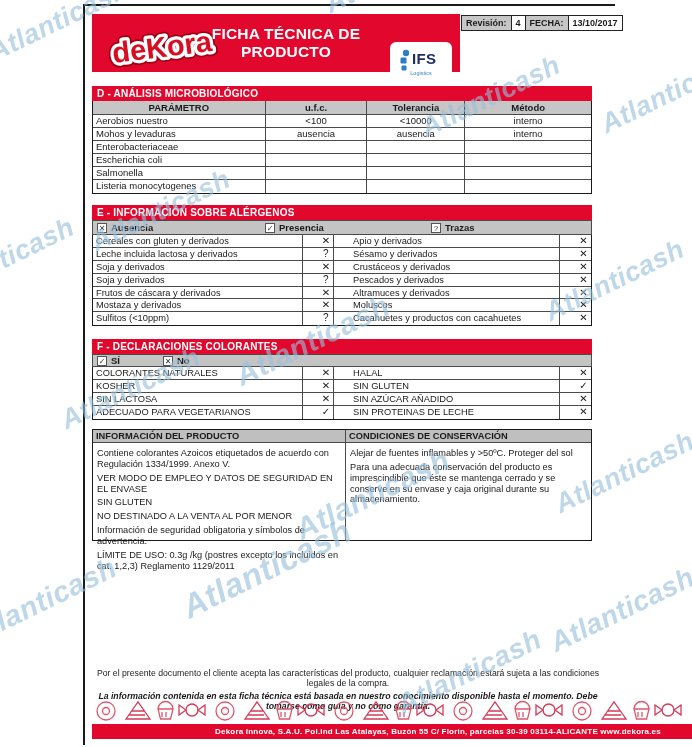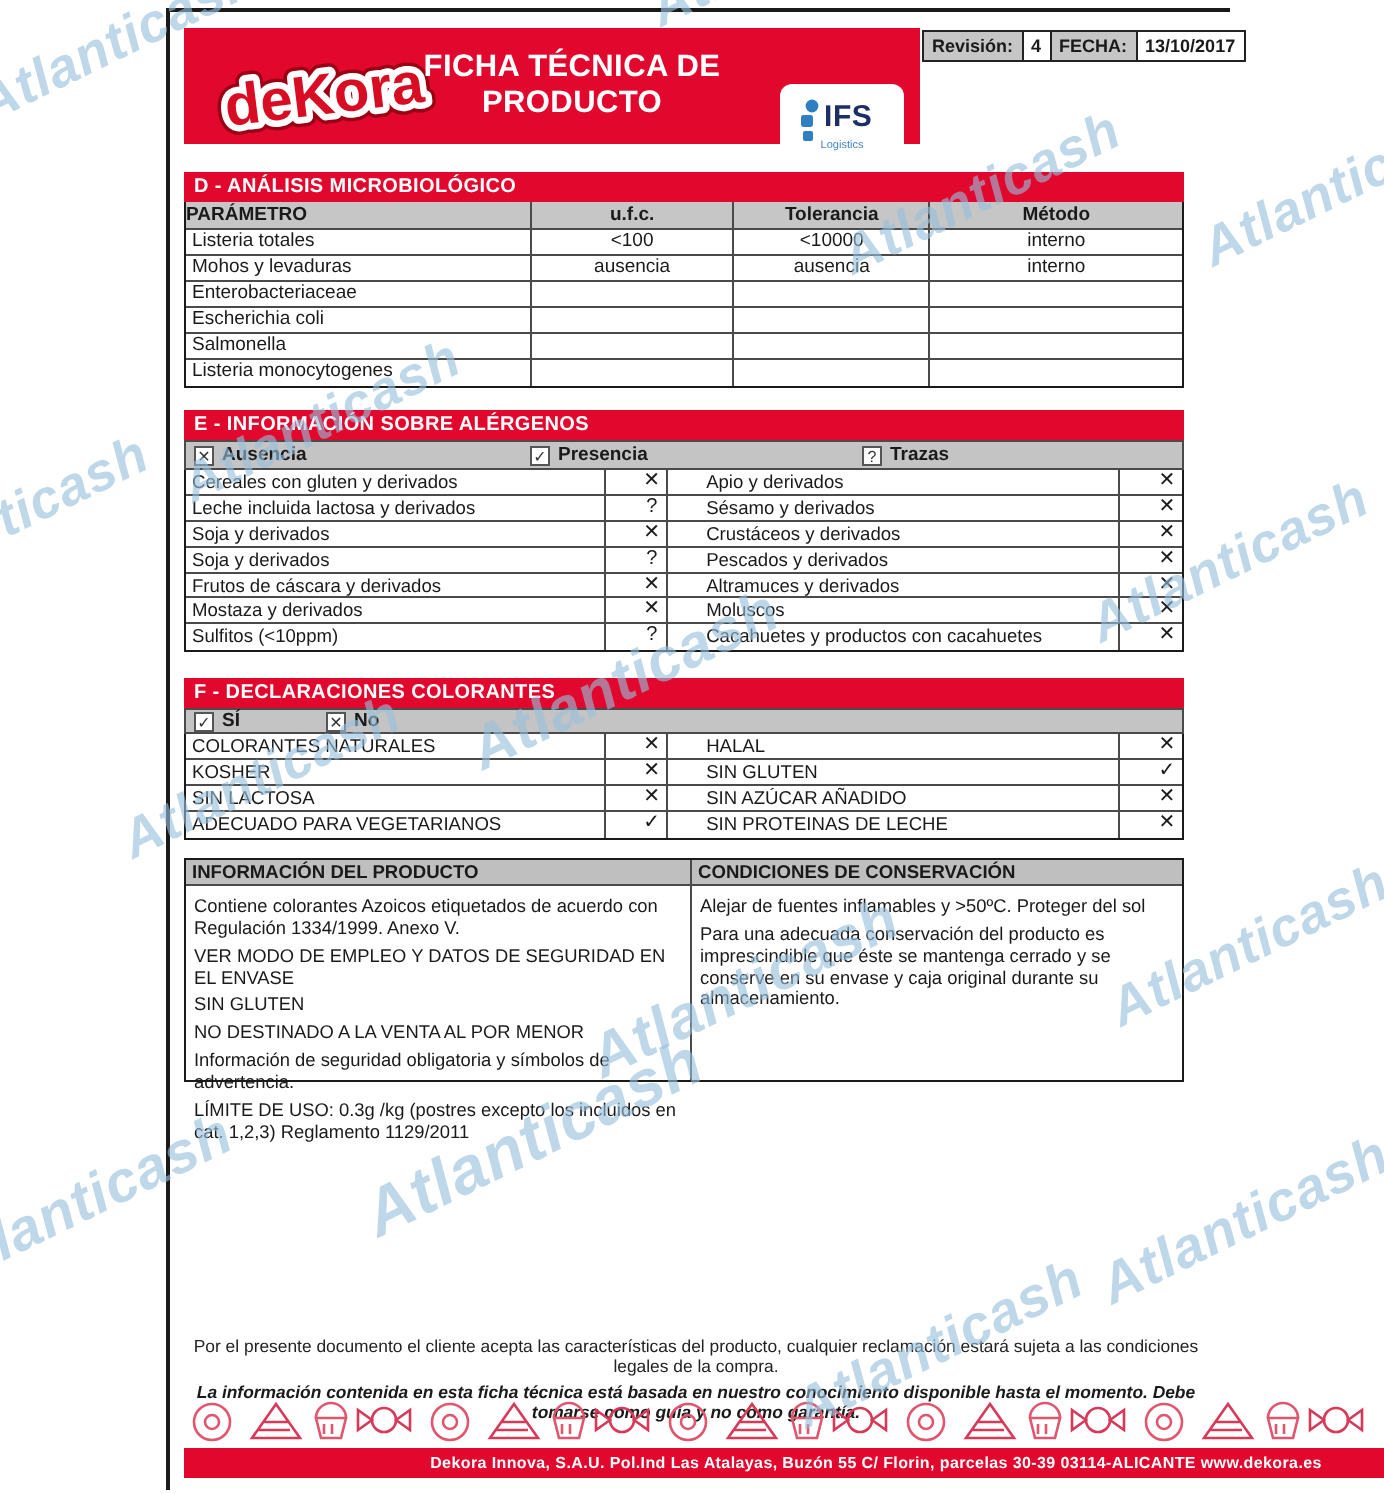--- a/index.html
+++ b/index.html
@@ -38,21 +38,21 @@
   .dtbl{position:absolute;left:92px;top:101px;width:500px;border:1px solid var(--border-dark);border-top:none;}
   .dhead{display:flex;background:var(--gray);font-weight:bold;font-size:9.5px;height:14px;line-height:13px;border-bottom:1px solid var(--border-mid);}
   .drow{display:flex;height:13px;line-height:12px;font-size:9.5px;border-bottom:1px solid var(--border-mid);}
   .drow:last-child{border-bottom:none;}
   .dc{border-right:1px solid var(--border-mid);}
   .dc:last-child{border-right:none;}
   .dc1{width:173px;padding-left:3px;}
   .dc2{width:102px;text-align:center;}
   .dc3{width:98px;text-align:center;}
   .dc4{width:126px;text-align:center;}
-  .dhead .dc1{text-align:left;padding-left:0;}
+  .dhead .dc1{text-align:center;padding-left:0;}
 
   
   .legend{position:absolute;left:92px;width:500px;background:#c4c4c4;border:1px solid var(--border-mid);display:flex;align-items:center;font-size:9.5px;font-weight:bold;}
   .lgroup{display:flex;align-items:center;position:absolute;top:0;height:100%;}
   .lbox{width:10px;height:10px;background:#fff;border:1px solid #555;font-size:8px;line-height:9px;text-align:center;margin-right:4px;color:#333;font-weight:normal;}
 
   
   .atbl{position:absolute;left:92px;width:500px;border:1px solid var(--border-dark);border-top:none;}
   .arow{display:flex;height:12.9px;line-height:12px;font-size:9.3px;border-bottom:1px solid var(--border-mid);gap:16px;}
   .arow:last-child{border-bottom:none;}
@@ -117,21 +117,21 @@
 
   <div class="band" style="top:86px;">D - ANÁLISIS MICROBIOLÓGICO</div>
   <div class="dtbl">
     <div class="dhead">
       <div class="dc dc1">PARÁMETRO</div>
       <div class="dc dc2">u.f.c.</div>
       <div class="dc dc3">Tolerancia</div>
       <div class="dc dc4">Método</div>
     </div>
     <div class="drow">
-      <div class="dc dc1">Listeria totales</div>
+      <div class="dc dc1">Aerobios nuestro</div>
       <div class="dc dc2">&lt;100</div>
       <div class="dc dc3">&lt;10000</div>
       <div class="dc dc4">interno</div>
     </div>
     <div class="drow">
       <div class="dc dc1">Mohos y levaduras</div>
       <div class="dc dc2">ausencia</div>
       <div class="dc dc3">ausencia</div>
       <div class="dc dc4">interno</div>
     </div>

